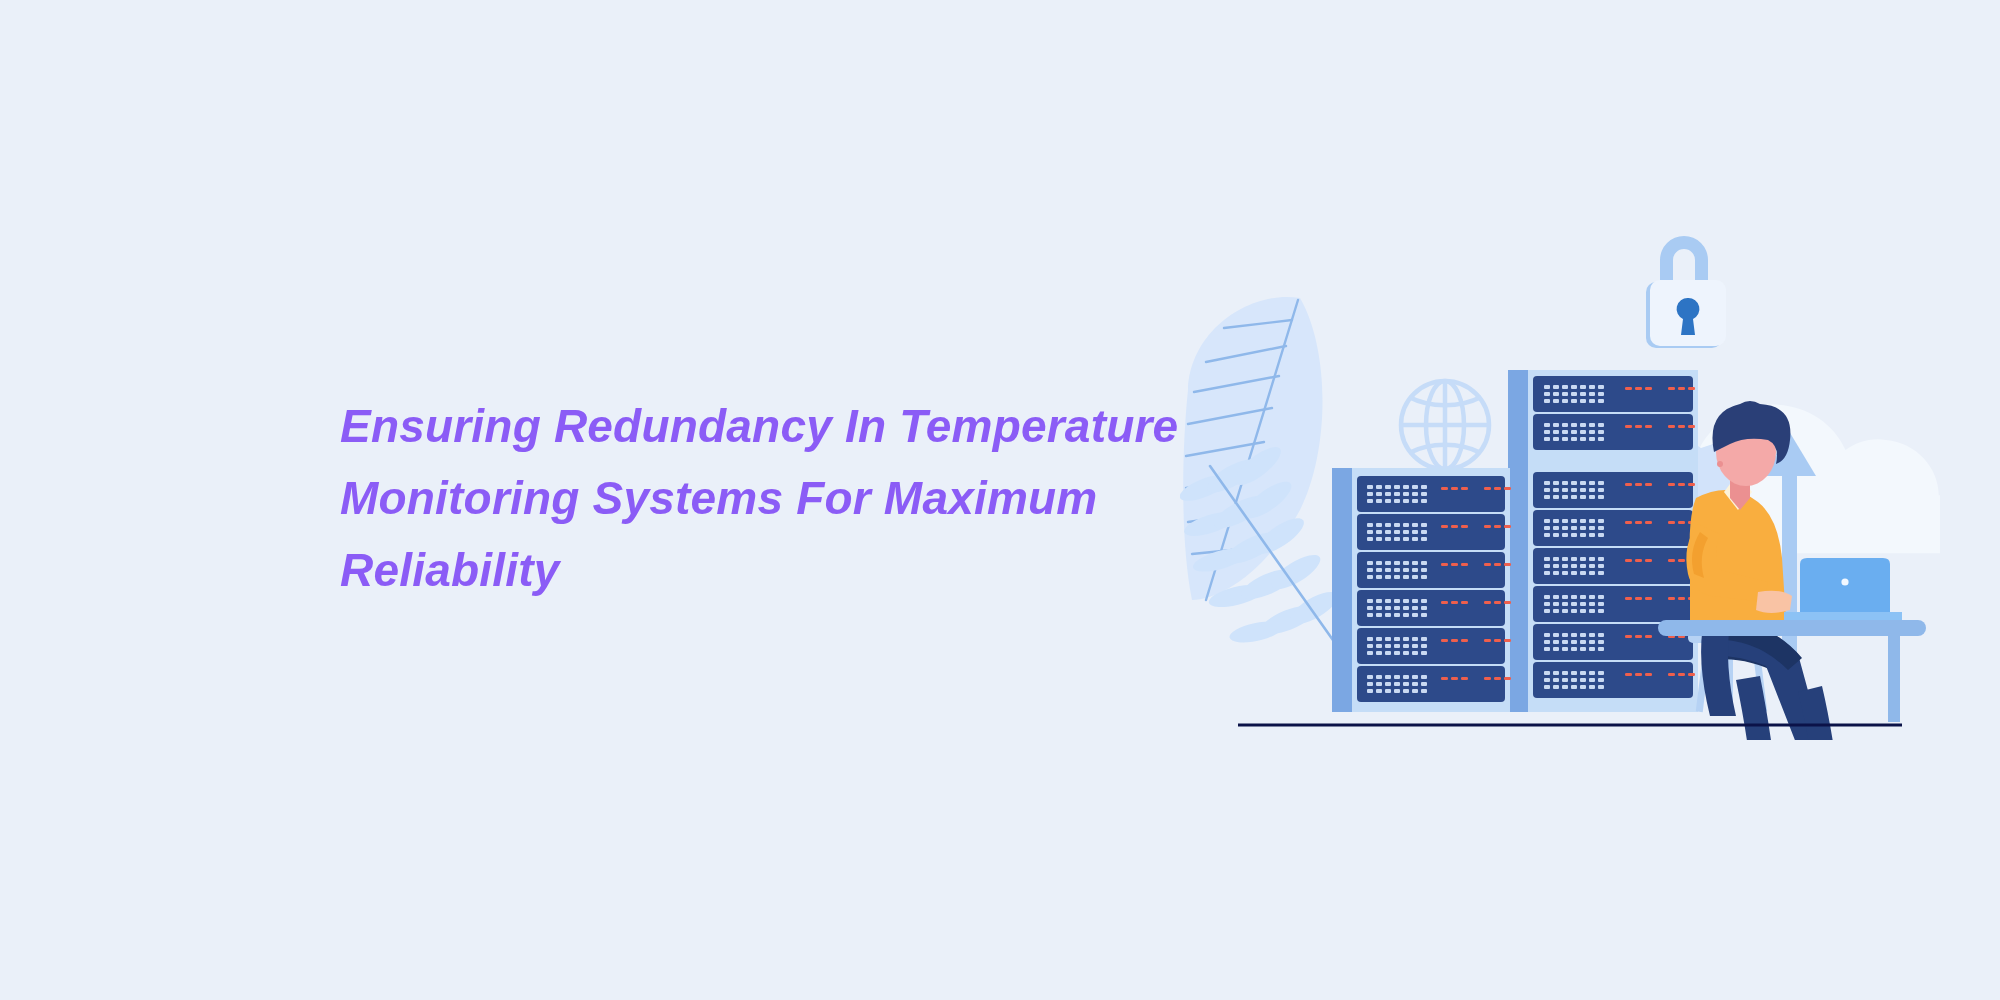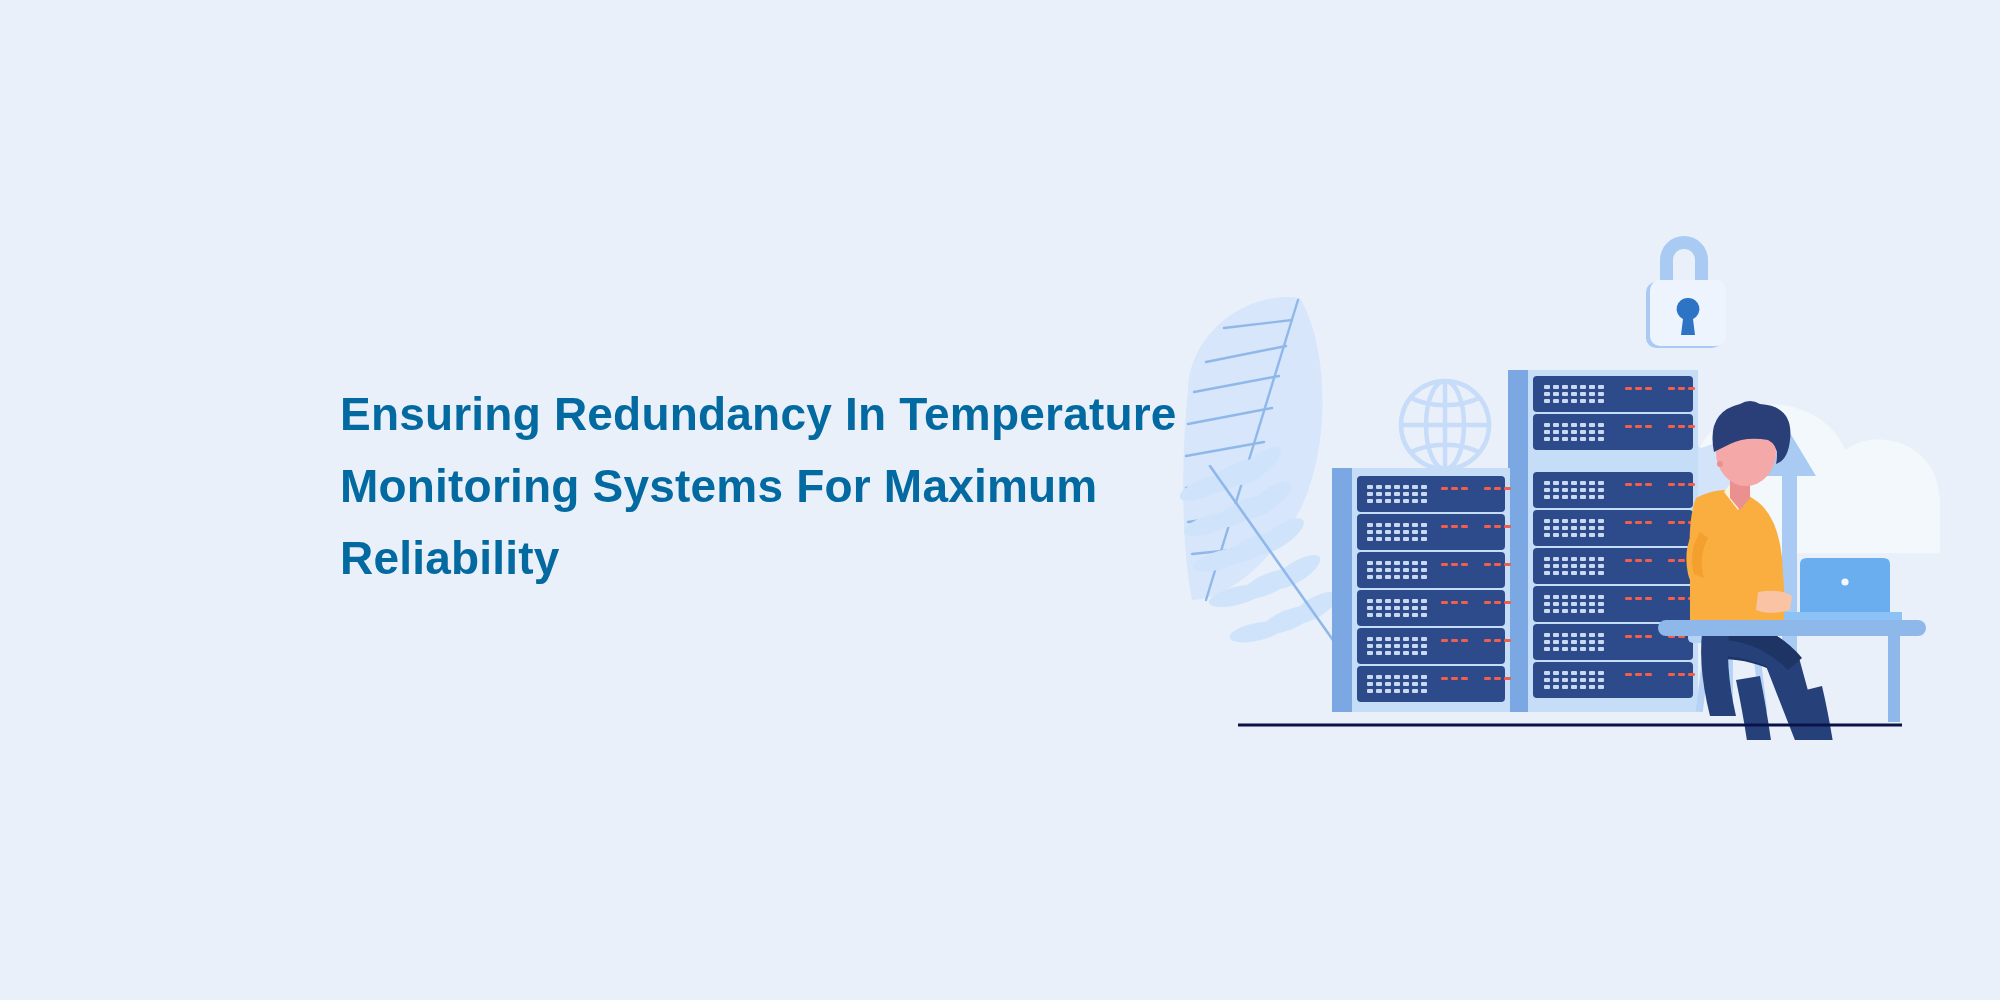--- a/index.html
+++ b/index.html
@@ -20,28 +20,29 @@
     inset: 0;
     width: 2000px;
     height: 1000px;
     background: #eaf0f9;
   }
 
   
   #headline {
     position: absolute;
     left: 340px;
-    top: 378px;
+    top: 390px;
     width: 880px;
     font-size: 46px;
     line-height: 72px;
     font-weight: 700;
     letter-spacing: 0.2px;
-    color: #0369a1;
+    color: #8b5cf6;
     font-family: "Liberation Sans", sans-serif;
+    font-style: italic;
   }
 
   
   #illustration {
     position: absolute;
     left: 1180px;
     top: 180px;
     width: 760px;
     height: 560px;
   }

